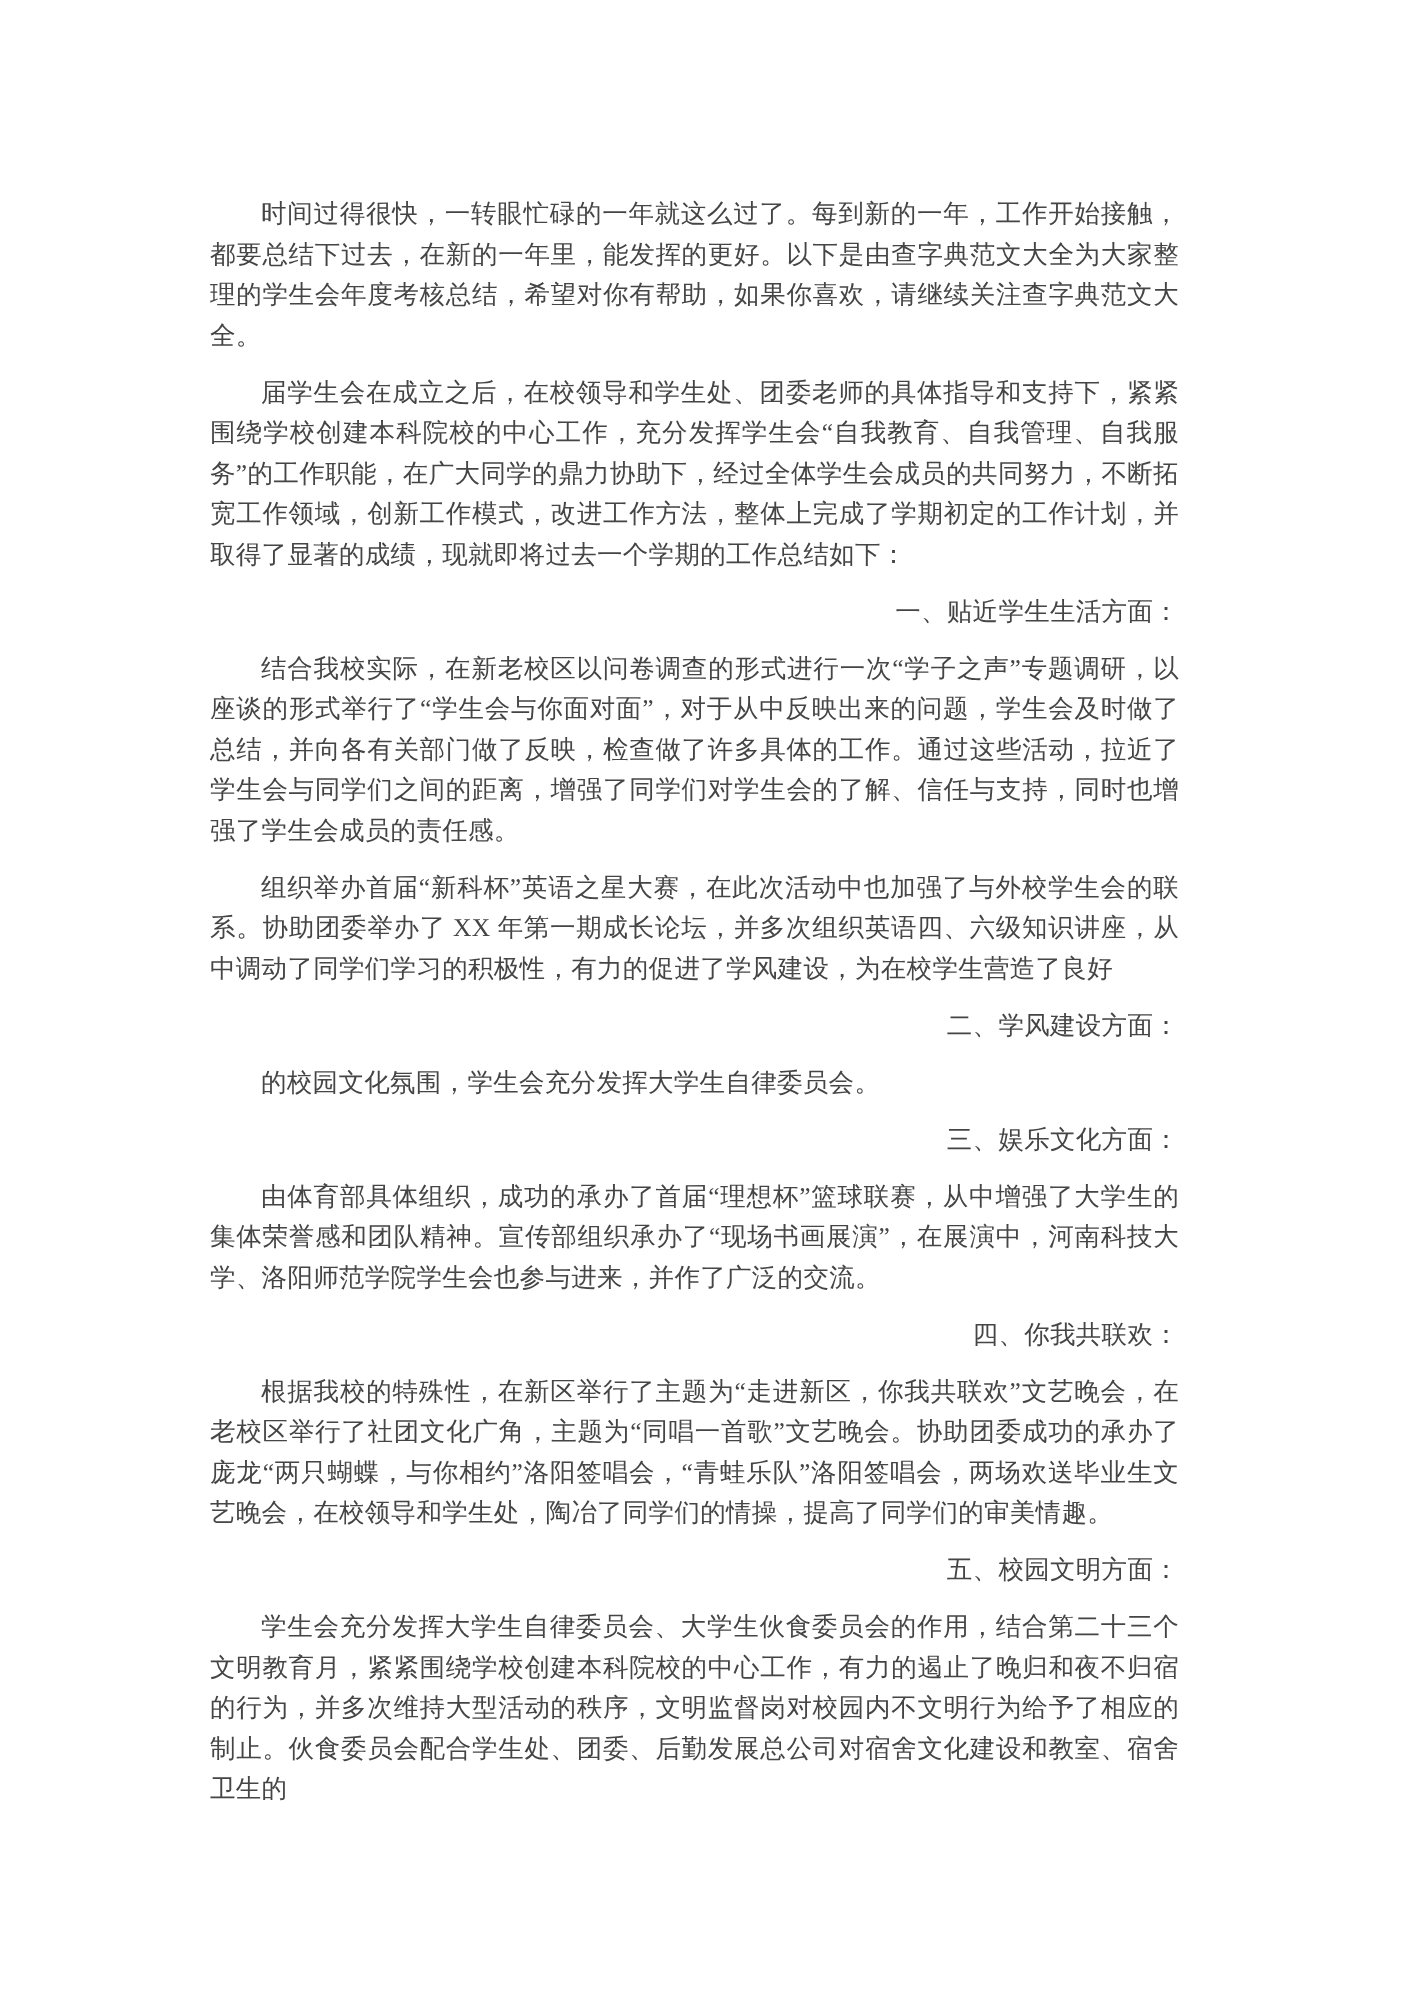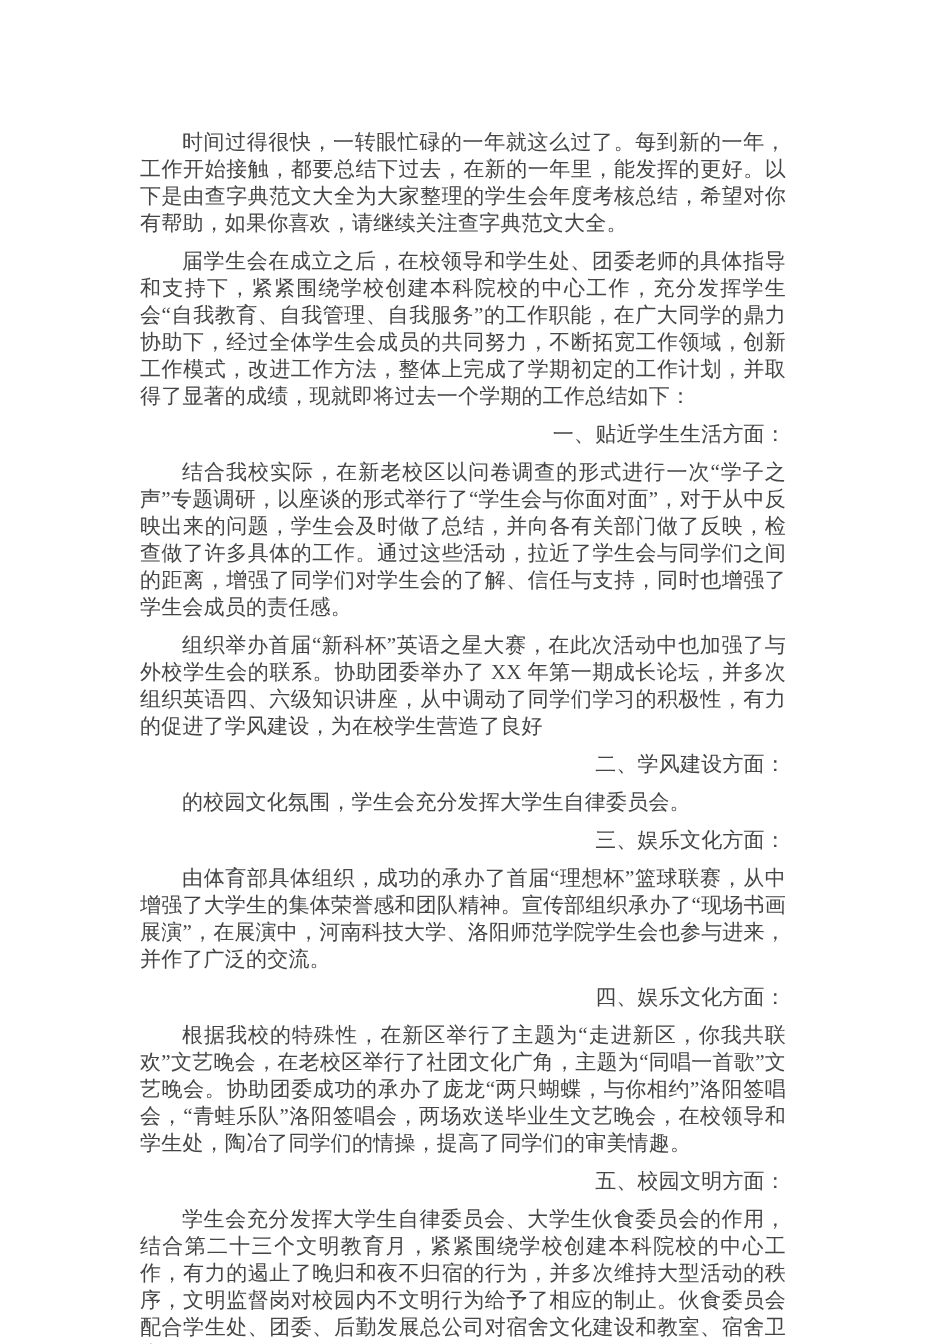--- a/index.html
+++ b/index.html
@@ -23,21 +23,21 @@
     background: #ffffff;
   }
   .doc-content {
     position: absolute;
     left: 140px;
     top: 129px;
     width: 646px;
   }
   .para {
     margin: 0 0 11px 0;
-    font-size: 21px;
+    font-size: 17px;
     line-height: 27px;
     color: #454545;
     text-align: justify;
     text-justify: inter-ideograph;
     text-indent: 2em;
     letter-spacing: 0.2px;
     word-break: normal;
     overflow-wrap: break-word;
   }
   .para.heading {
@@ -51,19 +51,18 @@
   <div class="doc-content" id="doc-body" style="color: rgb(69, 69, 69);">
       <p class="para">时间过得很快，一转眼忙碌的一年就这么过了。每到新的一年，工作开始接触，都要总结下过去，在新的一年里，能发挥的更好。以下是由查字典范文大全为大家整理的学生会年度考核总结，希望对你有帮助，如果你喜欢，请继续关注查字典范文大全。</p>
       <p class="para">届学生会在成立之后，在校领导和学生处、团委老师的具体指导和支持下，紧紧围绕学校创建本科院校的中心工作，充分发挥学生会“自我教育、自我管理、自我服务”的工作职能，在广大同学的鼎力协助下，经过全体学生会成员的共同努力，不断拓宽工作领域，创新工作模式，改进工作方法，整体上完成了学期初定的工作计划，并取得了显著的成绩，现就即将过去一个学期的工作总结如下：</p>
       <p class="para heading">一、贴近学生生活方面：</p>
       <p class="para">结合我校实际，在新老校区以问卷调查的形式进行一次“学子之声”专题调研，以座谈的形式举行了“学生会与你面对面”，对于从中反映出来的问题，学生会及时做了总结，并向各有关部门做了反映，检查做了许多具体的工作。通过这些活动，拉近了学生会与同学们之间的距离，增强了同学们对学生会的了解、信任与支持，同时也增强了学生会成员的责任感。</p>
       <p class="para">组织举办首届“新科杯”英语之星大赛，在此次活动中也加强了与外校学生会的联系。协助团委举办了 XX 年第一期成长论坛，并多次组织英语四、六级知识讲座，从中调动了同学们学习的积极性，有力的促进了学风建设，为在校学生营造了良好</p>
       <p class="para heading">二、学风建设方面：</p>
       <p class="para">的校园文化氛围，学生会充分发挥大学生自律委员会。</p>
       <p class="para heading">三、娱乐文化方面：</p>
       <p class="para">由体育部具体组织，成功的承办了首届“理想杯”篮球联赛，从中增强了大学生的集体荣誉感和团队精神。宣传部组织承办了“现场书画展演”，在展演中，河南科技大学、洛阳师范学院学生会也参与进来，并作了广泛的交流。</p>
-      <p class="para heading">四、娱乐文化方面：</p>
+      <p class="para heading">四、你我共联欢：</p>
       <p class="para">根据我校的特殊性，在新区举行了主题为“走进新区，你我共联欢”文艺晚会，在老校区举行了社团文化广角，主题为“同唱一首歌”文艺晚会。协助团委成功的承办了庞龙“两只蝴蝶，与你相约”洛阳签唱会，“青蛙乐队”洛阳签唱会，两场欢送毕业生文艺晚会，在校领导和学生处，陶冶了同学们的情操，提高了同学们的审美情趣。</p>
       <p class="para heading">五、校园文明方面：</p>
       <p class="para">学生会充分发挥大学生自律委员会、大学生伙食委员会的作用，结合第二十三个文明教育月，紧紧围绕学校创建本科院校的中心工作，有力的遏止了晚归和夜不归宿的行为，并多次维持大型活动的秩序，文明监督岗对校园内不文明行为给予了相应的制止。伙食委员会配合学生处、团委、后勤发展总公司对宿舍文化建设和教室、宿舍卫生的</p>
-      <p class="para">检查做了许多具体的工作。</p>
     </div>
 </div>
 
 </body></html>

